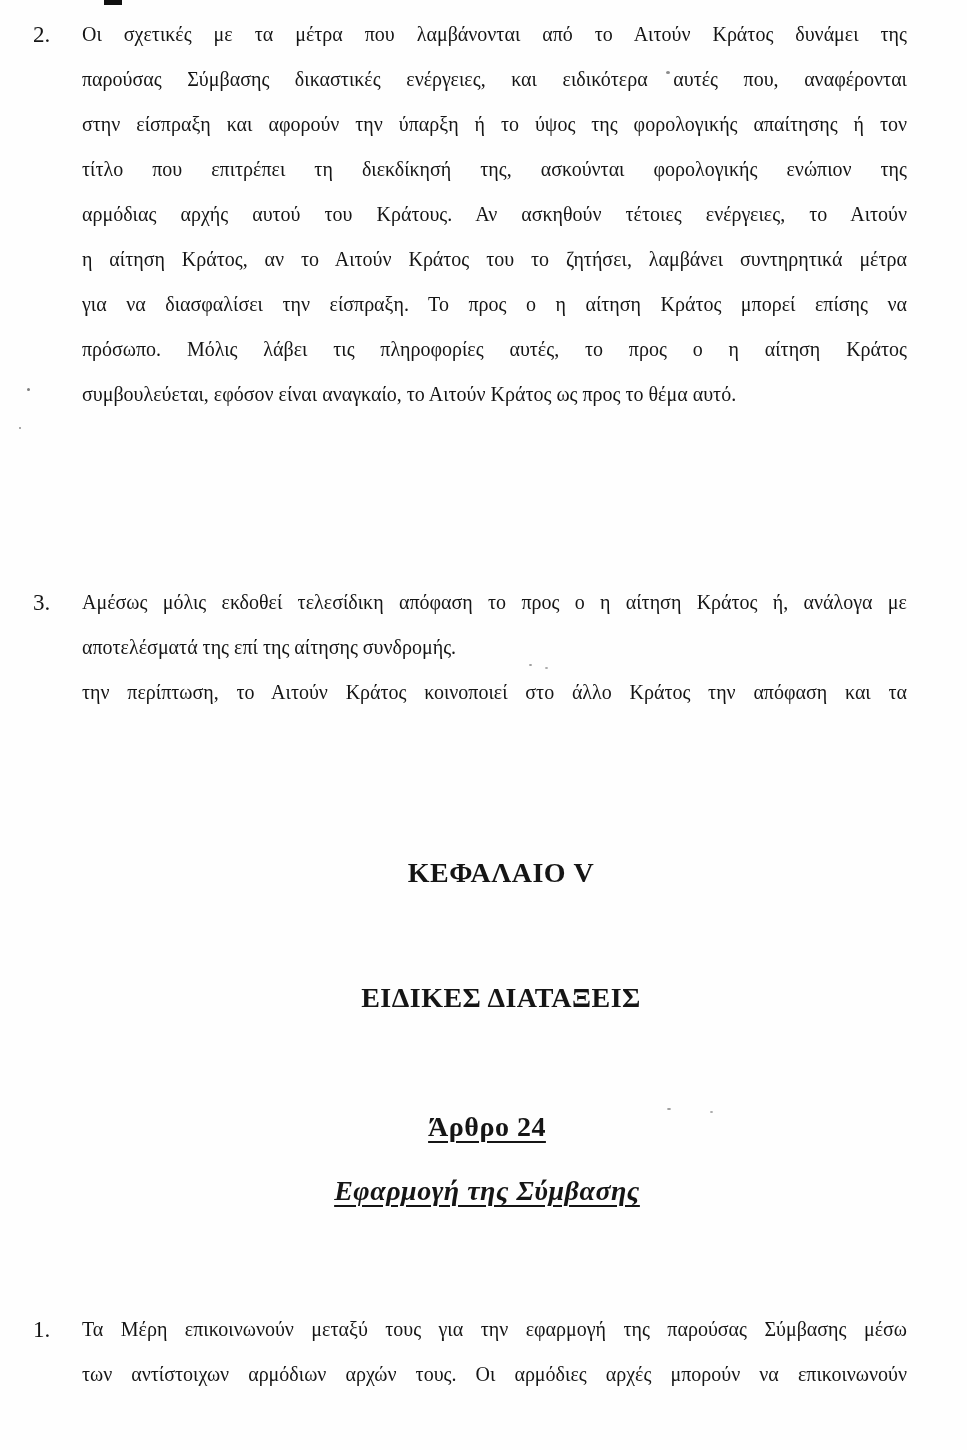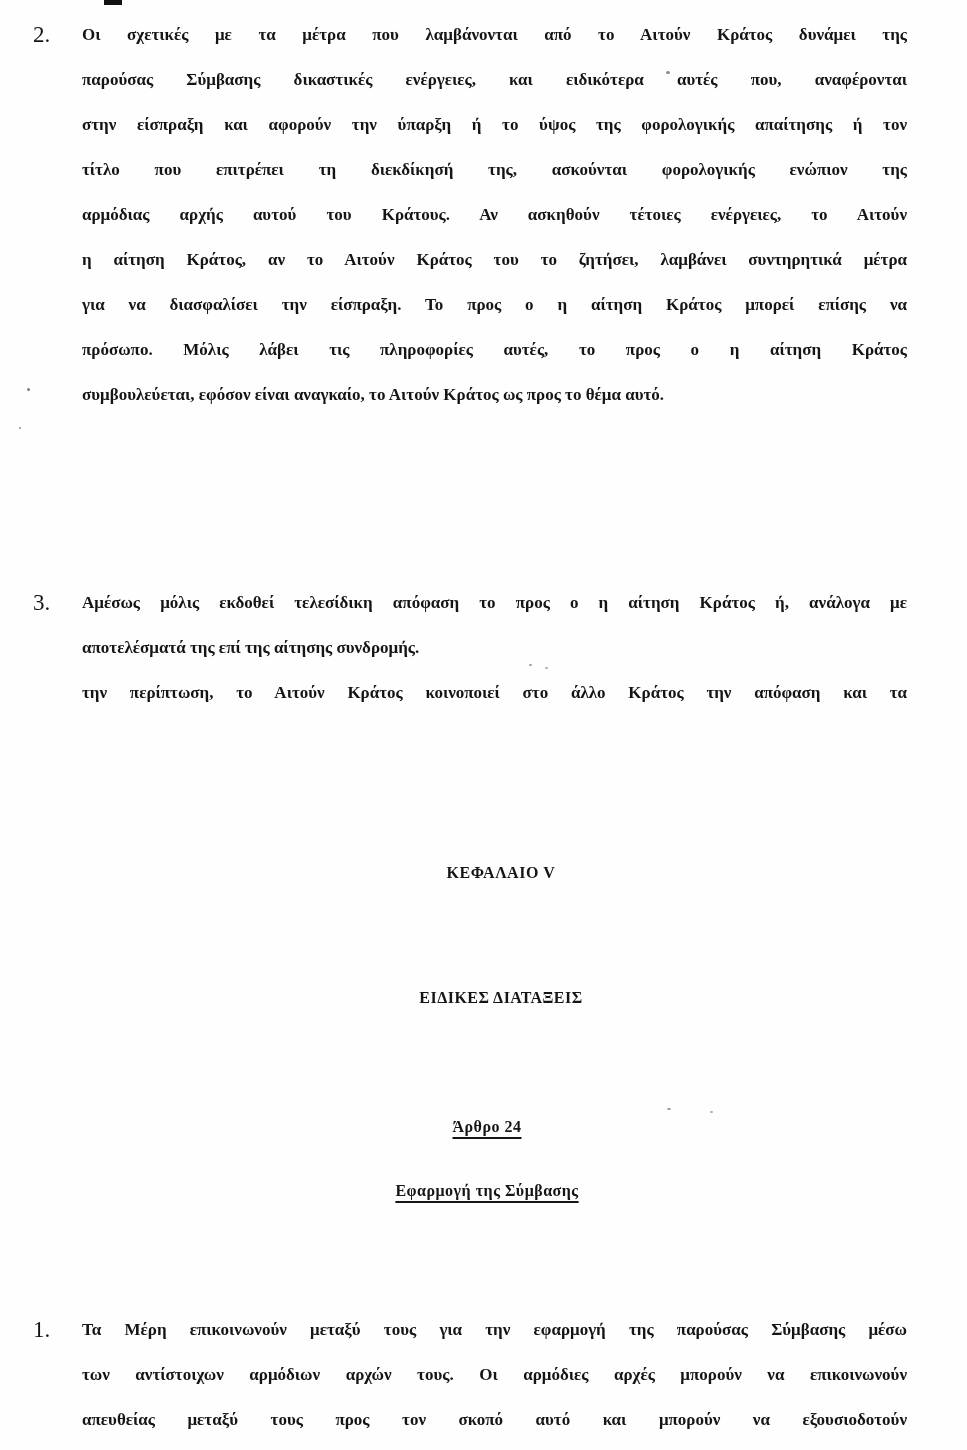--- a/index.html
+++ b/index.html
@@ -20,37 +20,36 @@
     align-items:flex-start;
   }
   .num{
     flex:0 0 49px;
     width:49px;
     font-size:23px;
     line-height:45px;
   }
   .body-lines{flex:1 1 auto; min-width:0;}
   .line{
-    font-size:17px;
+    font-size:20px;
     line-height:45px;
     height:45px;
     overflow:hidden;
     text-align:justify;
     text-align-last:justify;
-    font-weight:bold;
   }
   .line.last{text-align-last:left;}
   .heading{
     position:absolute;
     left:0;
     width:967px;
     padding-left:35px;
     box-sizing:border-box;
     text-align:center;
-    font-size:16px;
+    font-size:28px;
     font-weight:bold;
     line-height:30px;
     margin:0;
     letter-spacing:0.5px;
   }
   .underlined{
     text-decoration:underline;
     text-decoration-thickness:2px;
     text-underline-offset:5px;
     padding-left:7px;
@@ -92,24 +91,23 @@
     <div class="body-lines">
       <div class="line">Αμέσως μόλις εκδοθεί τελεσίδικη απόφαση το προς ο η αίτηση Κράτος ή, ανάλογα με</div>
       <div class="line last">αποτελέσματά της επί της αίτησης συνδρομής.</div>
       <div class="line">την περίπτωση, το Αιτούν Κράτος κοινοποιεί στο άλλο Κράτος την απόφαση και τα</div>
     </div>
   </section>
 
   <h2 class="heading" style="top:858px;">ΚΕΦΑΛΑΙΟ V</h2>
   <h2 class="heading" style="top:983px;">ΕΙΔΙΚΕΣ ΔΙΑΤΑΞΕΙΣ</h2>
   <h3 class="heading underlined" style="top:1112px;">Άρθρο 24</h3>
-  <h3 class="heading underlined" style="top:1176px;">Εφαρμογή της Σύμβασης</h3>
+  <h3 class="heading underlined" style="top:1176px;font-style:italic;">Εφαρμογή της Σύμβασης</h3>
 
   <section class="para" style="top:1307px;">
     <span class="num">1.</span>
     <div class="body-lines">
       <div class="line">Τα Μέρη επικοινωνούν μεταξύ τους για την εφαρμογή της παρούσας Σύμβασης μέσω</div>
       <div class="line">των αντίστοιχων αρμόδιων αρχών τους. Οι αρμόδιες αρχές μπορούν να επικοινωνούν</div>
-      <div class="line">απευθείας μεταξύ τους προς τον σκοπό αυτό και μπορούν να εξουσιοδοτούν</div>
     </div>
   </section>
 
 </div>
 
 </body></html>

